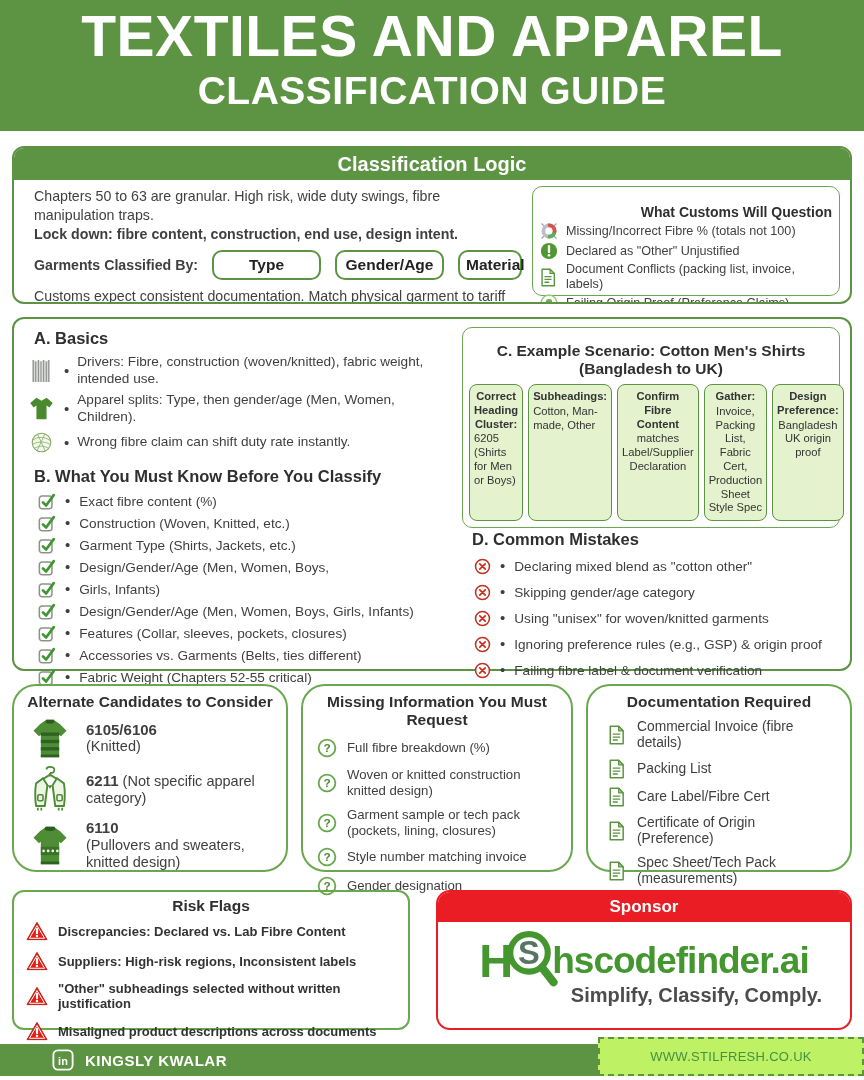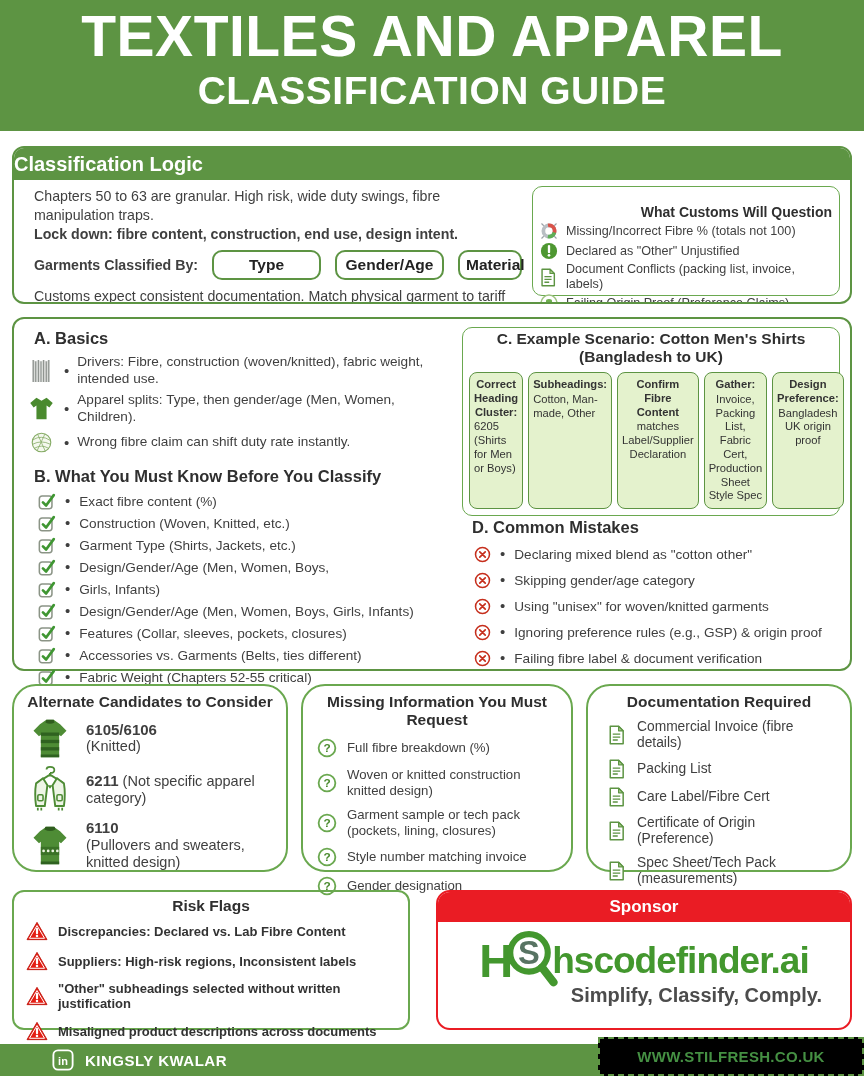--- a/index.html
+++ b/index.html
@@ -19,21 +19,21 @@
 
   
   .header{height:131px;background:var(--green);text-align:center;color:#fff;padding-top:4px}
   .header .t1{font-size:57px;font-weight:bold;letter-spacing:.5px;line-height:64px}
   .header .t2{font-size:39px;font-weight:bold;letter-spacing:.5px;line-height:46px}
 
   .wrap{padding:0 12px}
 
   
   .cl-box{margin-top:15px;height:158px;border:2px solid var(--green);border-radius:12px;overflow:hidden;background:#fff}
-  .cl-head{background:var(--green);color:#fff;font-size:20px;font-weight:bold;text-align:left;height:32px;line-height:32px}
+  .cl-head{background:var(--green);color:#fff;font-size:20px;font-weight:bold;text-align:center;height:32px;line-height:32px}
   .cl-body{display:flex;padding:6px 10px 6px 20px;height:122px}
   .cl-left{width:488px;flex:none}
   .cl-left p{font-size:14.2px;line-height:18.5px;margin:1px 0}
   .cl-left p.b{font-weight:bold}
   .pills{display:flex;align-items:center;gap:14px;margin:6px 0 7px}
   .pills .lbl{font-weight:bold;font-size:14.2px;flex:none}
   .pill{border:2px solid var(--green);border-radius:10px;background:#fff;font-weight:bold;font-size:15.5px;
         color:#222;text-align:center;padding:4px 6px}
   .pill.p0{width:118px}
   .pill.p1{width:118px}
@@ -50,21 +50,21 @@
   .colL{width:428px;flex:none}
   .colR{flex:1;min-width:0}
   .irow{display:flex;align-items:center;gap:8px;margin:3px 0 5px 2px}
   .irow .ic{flex:none;width:30px;display:flex;justify-content:center}
   .irow .dot::before{content:"•";font-size:15px}
   .irow .txt{font-size:13.6px;line-height:16.5px}
   .crow{display:flex;align-items:center;gap:9px;margin:4px 0 4px 14px}
   .crow .ic{flex:none}
   .crow .dot::before{content:"•";font-size:15px}
   .crow .txt{font-size:13.6px}
-  .c-box{border:1.5px solid var(--bgreen);border-radius:10px;padding:1px 6px 6px}
+  .c-box{border:1.5px solid var(--bgreen);border-radius:10px;padding:13px 6px 6px}
   .c-title{font-size:15.5px;font-weight:bold;color:var(--titledark);text-align:center;margin:1px 0 6px}
   .cards{display:flex;gap:5px}
   .card{flex:1;background:var(--lightcard);border:1.5px solid var(--green);border-radius:8px;
         padding:5px 4px;font-size:11.2px;line-height:13.8px;text-align:center;min-height:93px;color:#333}
   .card b{display:block;text-align:center;margin-bottom:1px}
   .card.left{text-align:left}
   .d-title{margin:13px 0 8px 10px}
   .mrow{display:flex;align-items:center;gap:9px;margin:8px 0 8px 12px}
   .mrow .dot::before{content:"•";font-size:15px}
   .mrow .txt{font-size:13.6px}
@@ -101,22 +101,22 @@
   .logo{display:flex;align-items:center;justify-content:center}
   .logo-h{font-size:47px;font-weight:bold;color:var(--brand);margin-right:-15px;line-height:60px}
   .logo-brand{font-size:37px;font-weight:bold;color:var(--brand);letter-spacing:-1px;margin-left:-8px}
   .tagline{text-align:right;padding-right:20px;font-size:20px;font-weight:bold;color:#4c4c4c;margin-top:-10px}
 
   
   .footer{position:relative;height:41px;margin-top:5px}
   .f-bar{position:absolute;left:0;bottom:0;width:600px;height:32px;background:var(--green);
          display:flex;align-items:center;gap:11px;padding-left:52px}
   .f-name{color:#fff;font-weight:bold;font-size:15px;letter-spacing:.5px}
-  .f-web{position:absolute;right:0;bottom:0;width:266px;height:39px;background:#000000;
-         border:2px dashed var(--green);color:#459043;font-weight:bold;font-size:15px;
+  .f-web{position:absolute;right:0;bottom:0;width:266px;height:39px;background:#bef264;
+         border:2px dashed var(--green);color:#459043;font-weight:normal;font-size:13px;
          display:flex;align-items:center;justify-content:center;letter-spacing:.3px}
 </style>
 </head>
 <body>
 
 <div class="header">
   <div class="t1">TEXTILES AND APPAREL</div>
   <div class="t2">CLASSIFICATION GUIDE</div>
 </div>
 

